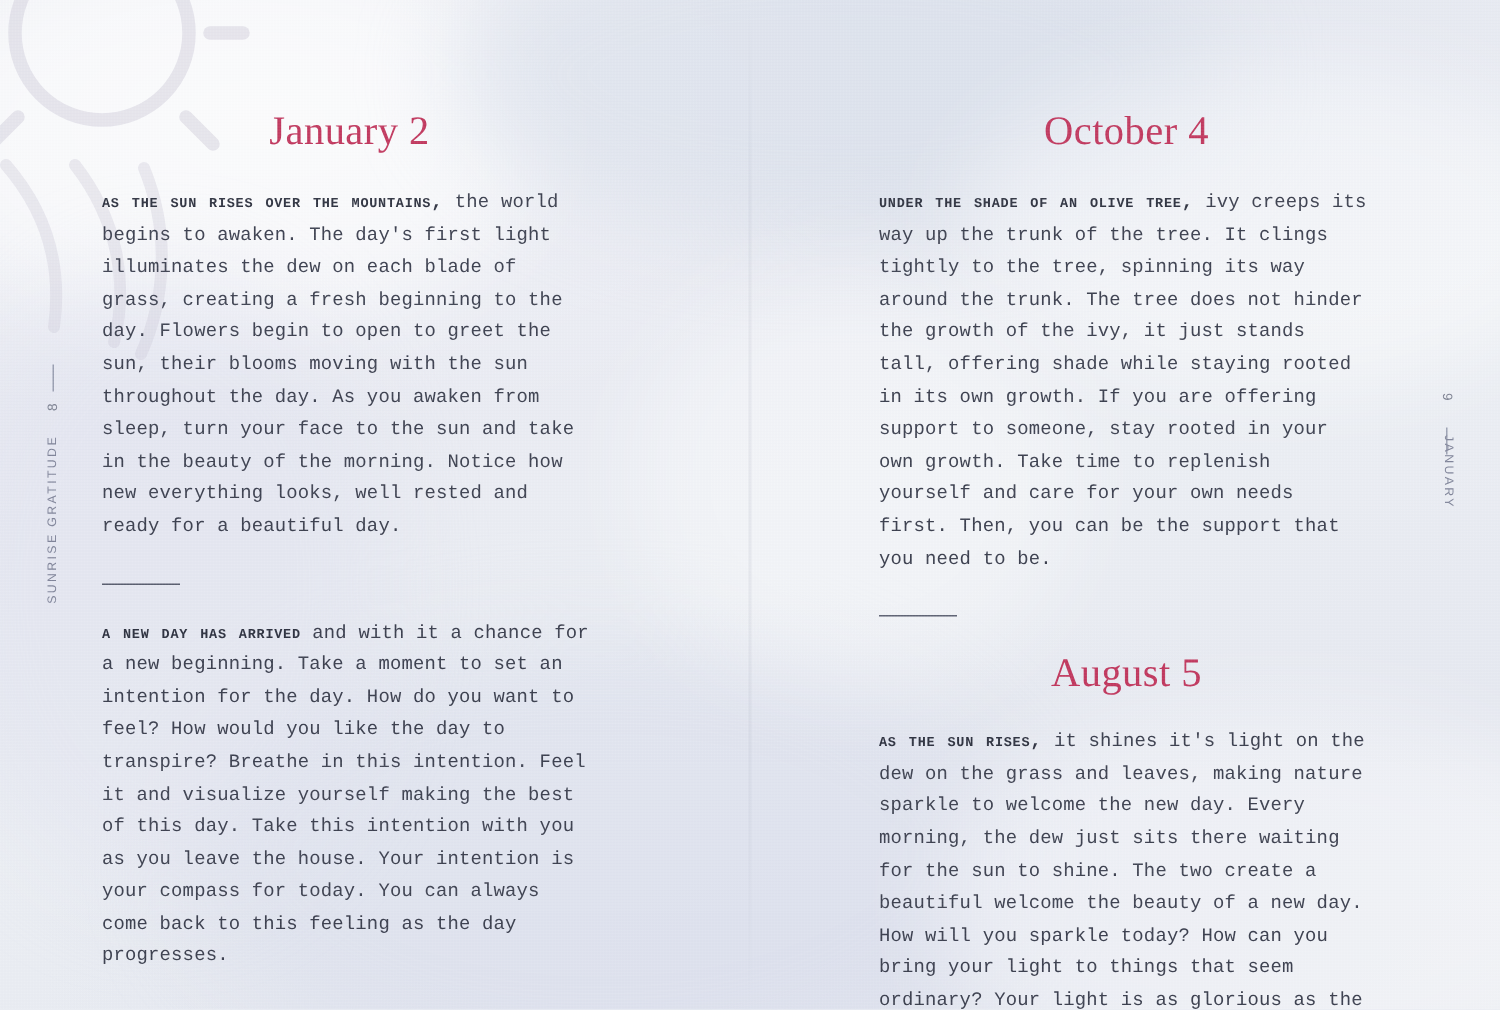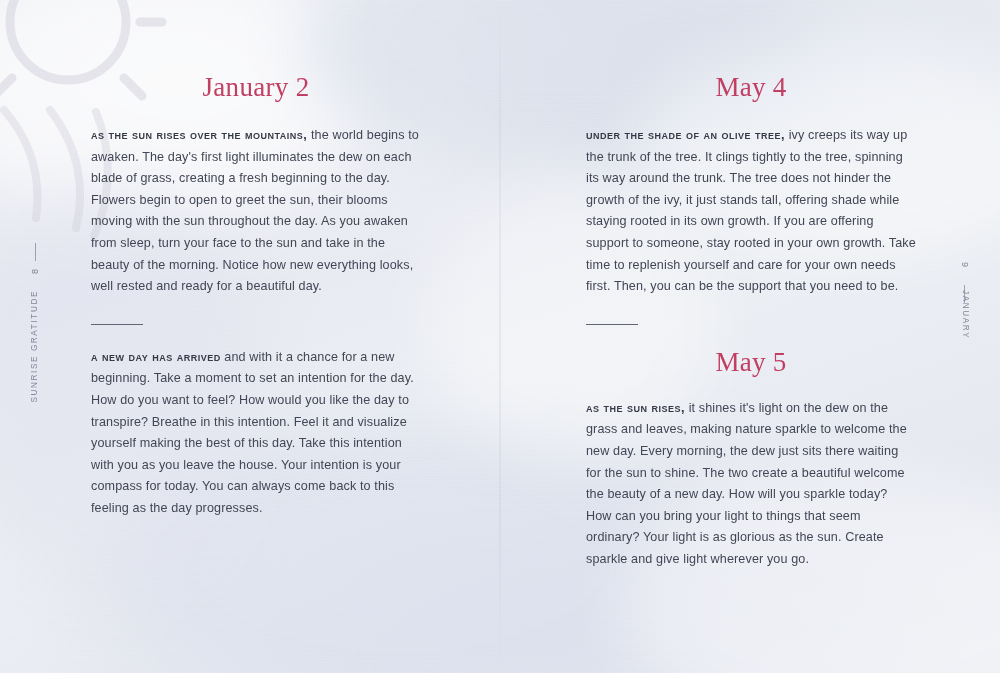--- a/index.html
+++ b/index.html
@@ -72,35 +72,35 @@
   .col {
     width: 500px;
     position: relative;
   }
 
   .entries {
     position: absolute;
     top: 72px;
     width: 330px;
   }
-  .col-left .entries  { left: 91px; }
+  .col-left .entries  { left: 68px; }
   .col-right .entries { left: 86px; }
 
   .entry-title {
     font-family: "Liberation Serif", serif;
     font-size: 27px;
     color: #c1395f;
     text-align: center;
     letter-spacing: 0.3px;
     margin: 0 0 22px 0;
     font-weight: 400;
   }
 
   .entry-body {
-    font-family: Liberation Sans, sans-serif;
+    font-family: Liberation Mono, monospace;
     font-size: 12.6px;
     line-height: 21.6px;
     color: #3d4150;
     text-align: left;
     margin: 0;
     letter-spacing: 0.12px;
   }
   .entry-body .lead {
     font-variant: small-caps;
     text-transform: lowercase;
@@ -242,28 +242,28 @@
     </div>
 
     <div class="col col-right">
       <div class="rule-right"></div>
       <div class="folio folio-num-right">9</div>
       <div class="folio running-right">JANUARY</div>
 
       <div class="entries">
 
         <div class="entry">
-          <h2 class="entry-title">May 4</h2>
+          <h2 class="entry-title">October 4</h2>
           <p class="entry-body"><span class="lead">Under the shade of an olive tree,</span><span> ivy creeps its way up the trunk of the tree. It clings tightly to the tree, spinning its way around the trunk. The tree does not hinder the growth of the ivy, it just stands tall, offering shade while staying rooted in its own growth. If you are offering support to someone, stay rooted in your own growth. Take time to replenish yourself and care for your own needs first. Then, you can be the support that you need to be.</span></p>
         </div>
 
         <div class="divider"></div>
 
         <div class="entry entry-2nd">
-          <h2 class="entry-title">May 5</h2>
+          <h2 class="entry-title">August 5</h2>
           <p class="entry-body"><span class="lead">As the sun rises,</span><span> it shines it's light on the dew on the grass and leaves, making nature sparkle to welcome the new day. Every morning, the dew just sits there waiting for the sun to shine. The two create a beautiful welcome the beauty of a new day. How will you sparkle today? How can you bring your light to things that seem ordinary? Your light is as glorious as the sun. Create sparkle and give light wherever you go.</span></p>
         </div>
 
       </div>
     </div>
 
   </div>
 
   <div class="grain"></div>
 </div>

